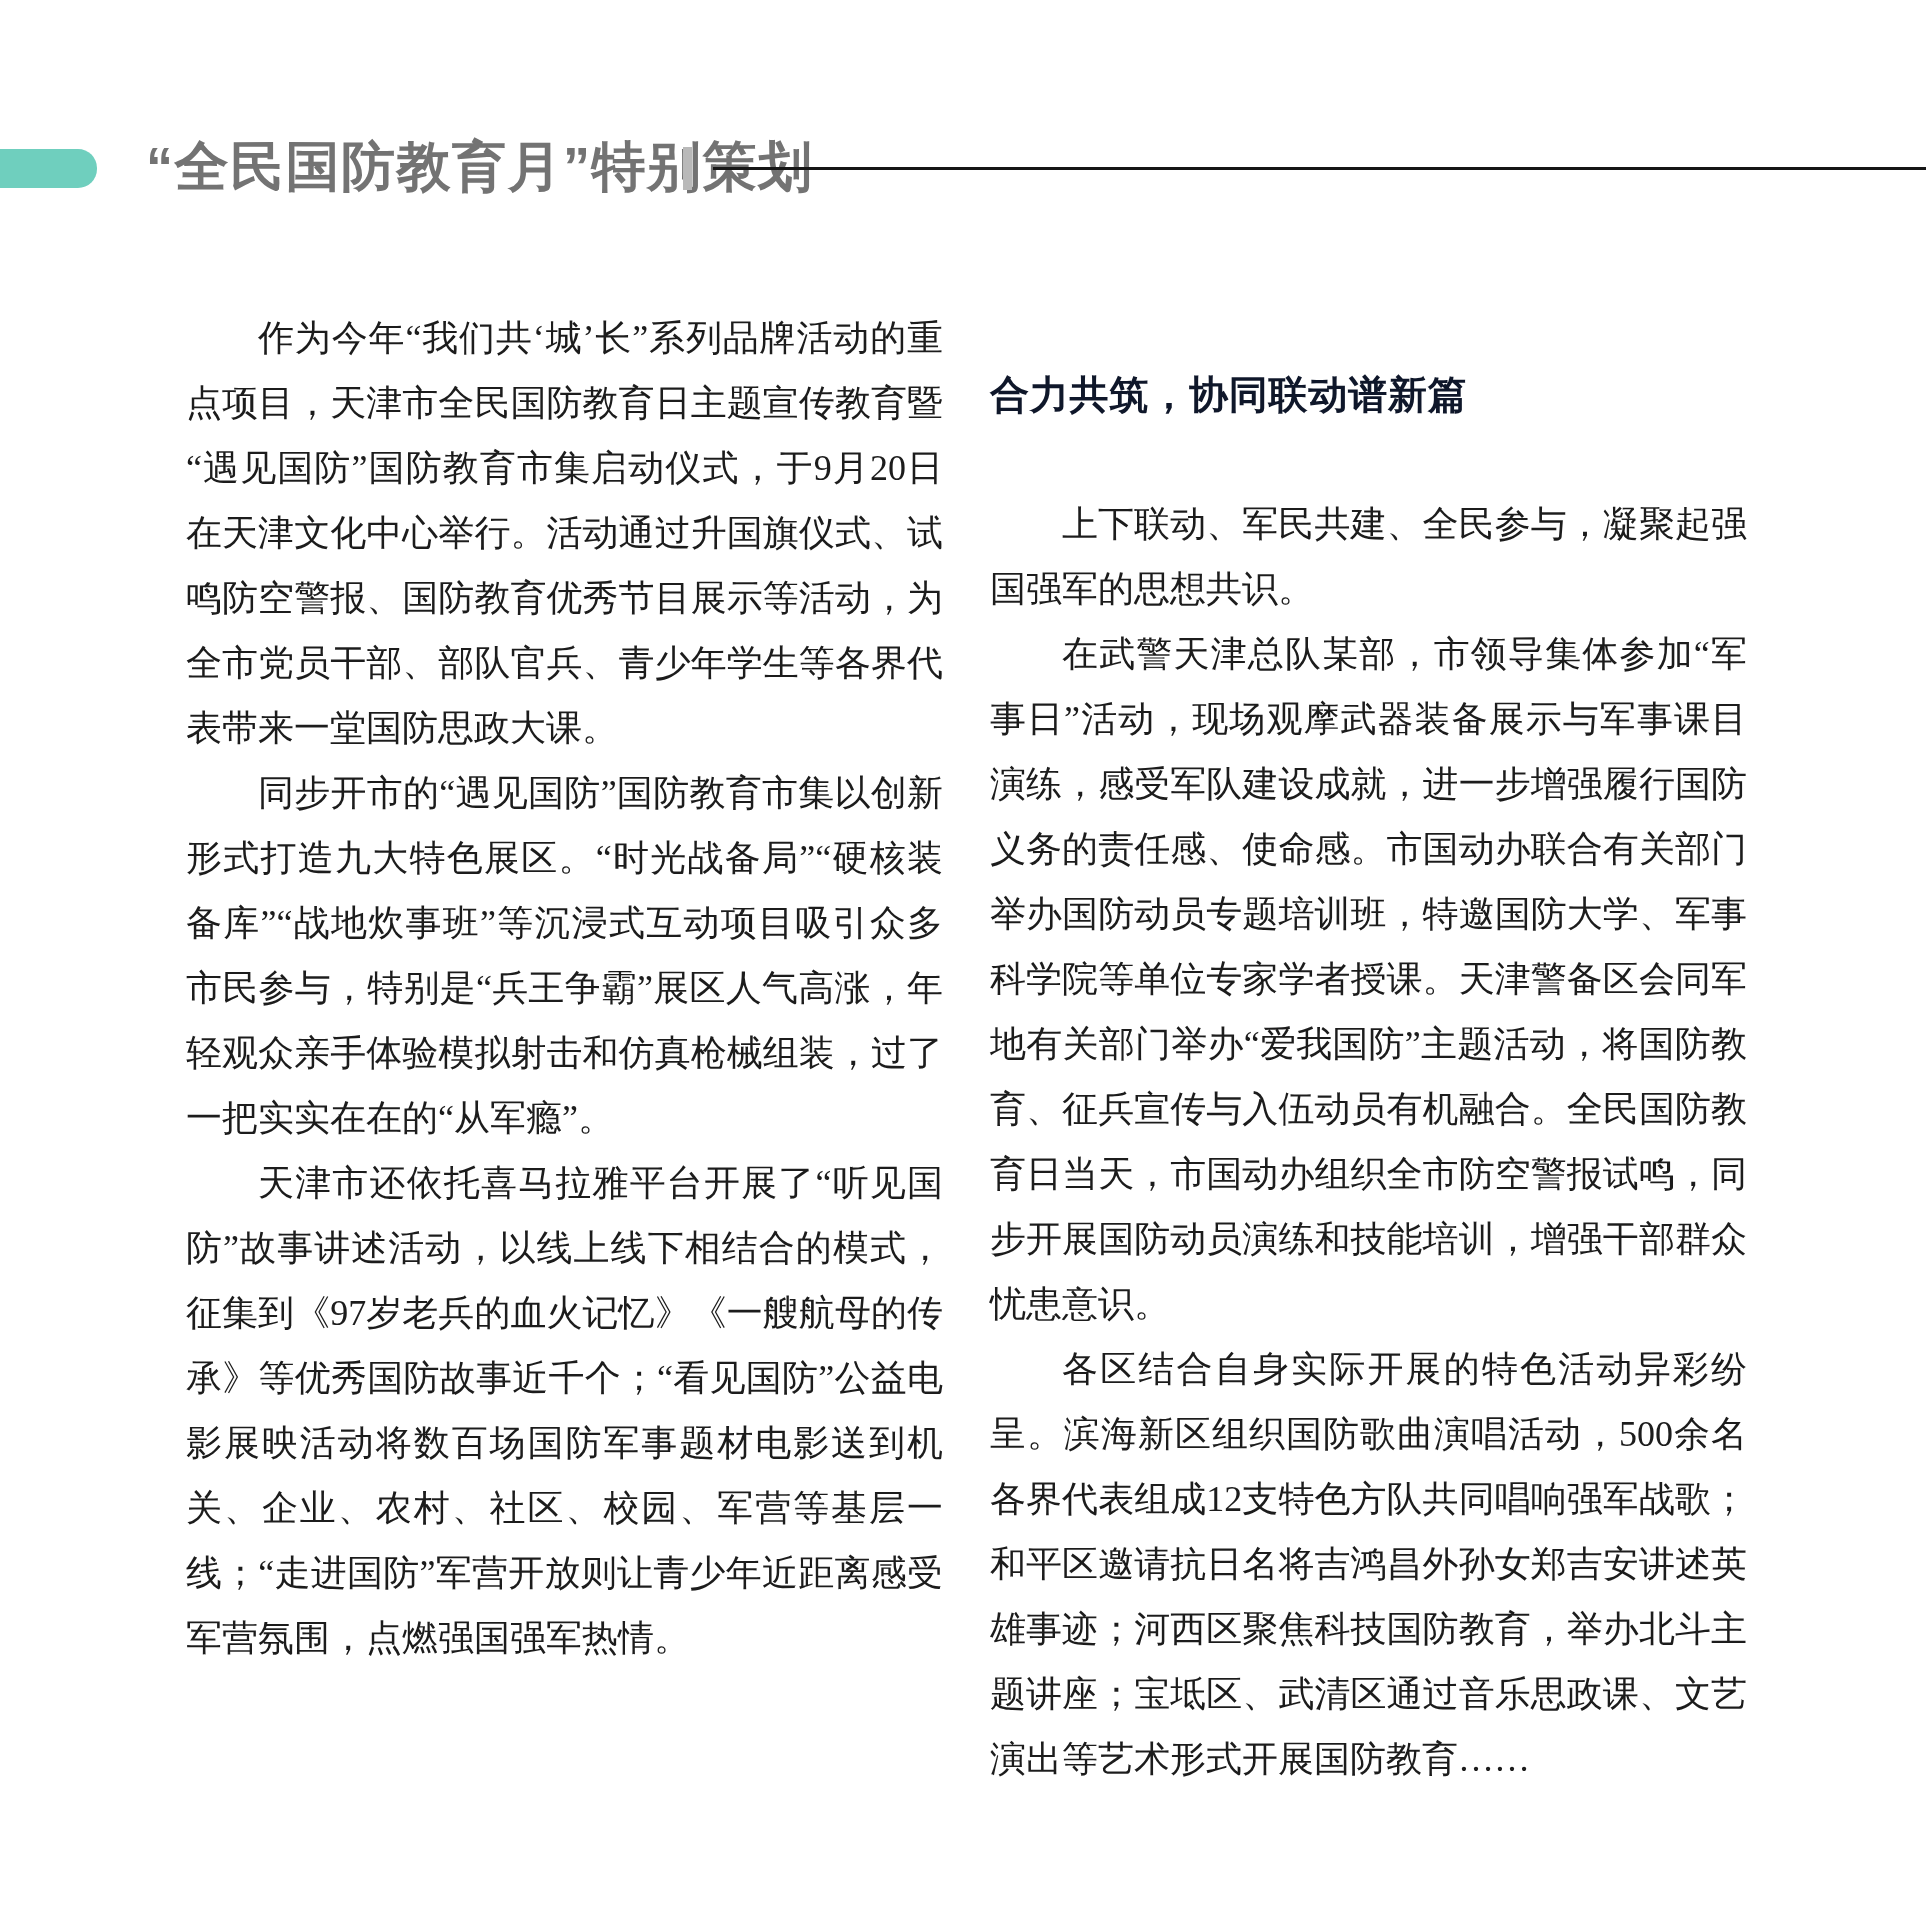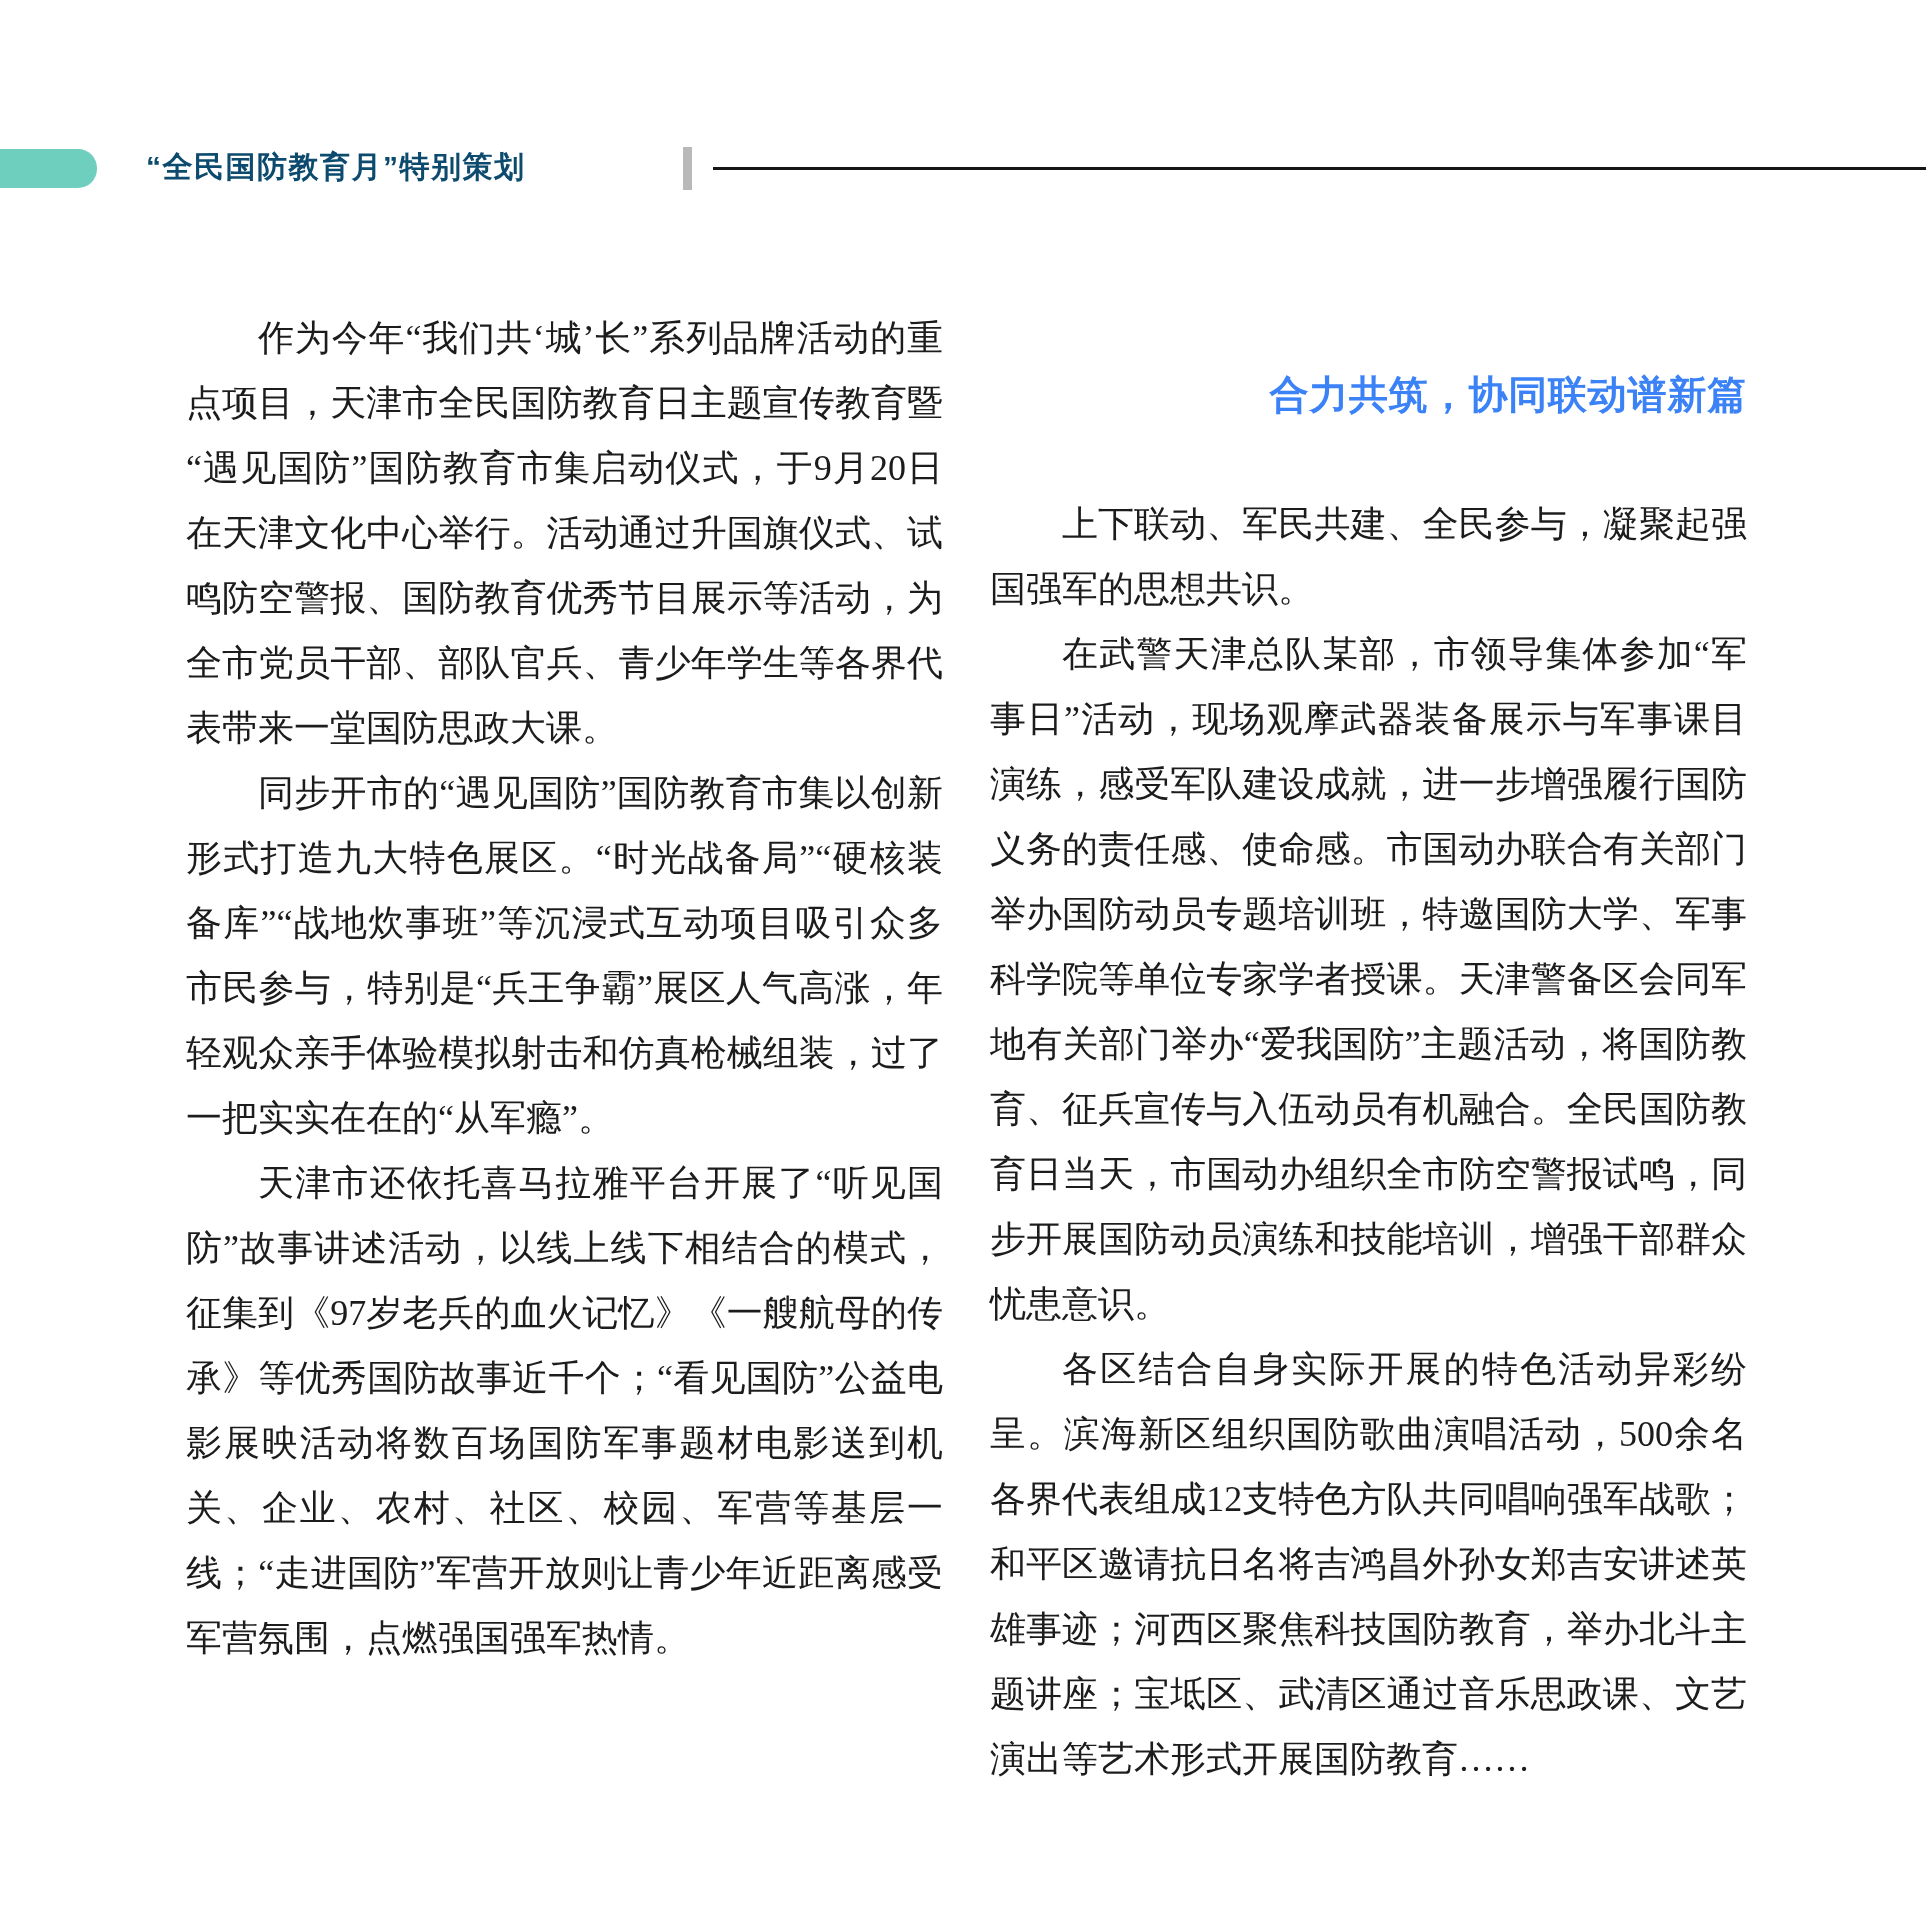--- a/index.html
+++ b/index.html
@@ -19,24 +19,24 @@
     left: 0; top: 149px;
     width: 97px; height: 39px;
     background: #6fcfbe;
     border-radius: 0 19px 19px 0;
   }
   .kicker {
     position: absolute;
     left: 146px; top: 145px;
     font-family: "Liberation Sans", "DejaVu Sans", sans-serif;
     font-weight: 700;
-    font-size: 30px;
+    font-size: 54px;
     line-height: 43px;
     letter-spacing: 1.5px;
-    color: #0c4a6e;
+    color: #737373;
     white-space: nowrap;
   }
   .kicker-bar {
     position: absolute;
     left: 683px; top: 147px;
     width: 9.2px; height: 43px;
     background: #b9b9b9;
   }
   .header-rule {
     position: absolute;
@@ -63,23 +63,23 @@
   }
   .body-p.no-indent { text-indent: 0; }
 
   .sub-heading {
     margin: 65px 0;
     font-family: "Liberation Sans", "DejaVu Sans", sans-serif;
     font-weight: 700;
     font-size: 39px;
     line-height: 65px;
     letter-spacing: 0.8px;
-    text-align: right;
+    text-align: left;
     text-indent: 0;
-    color: #3b82f6;
+    color: #0f172a;
   }
   .col-right .sub-heading { margin-top: 0; }
 </style>
 </head>
 <body>
 
 <div class="page">
 
   <div class="accent-pill"></div>
   <div class="kicker">“全民国防教育月”特别策划</div>

